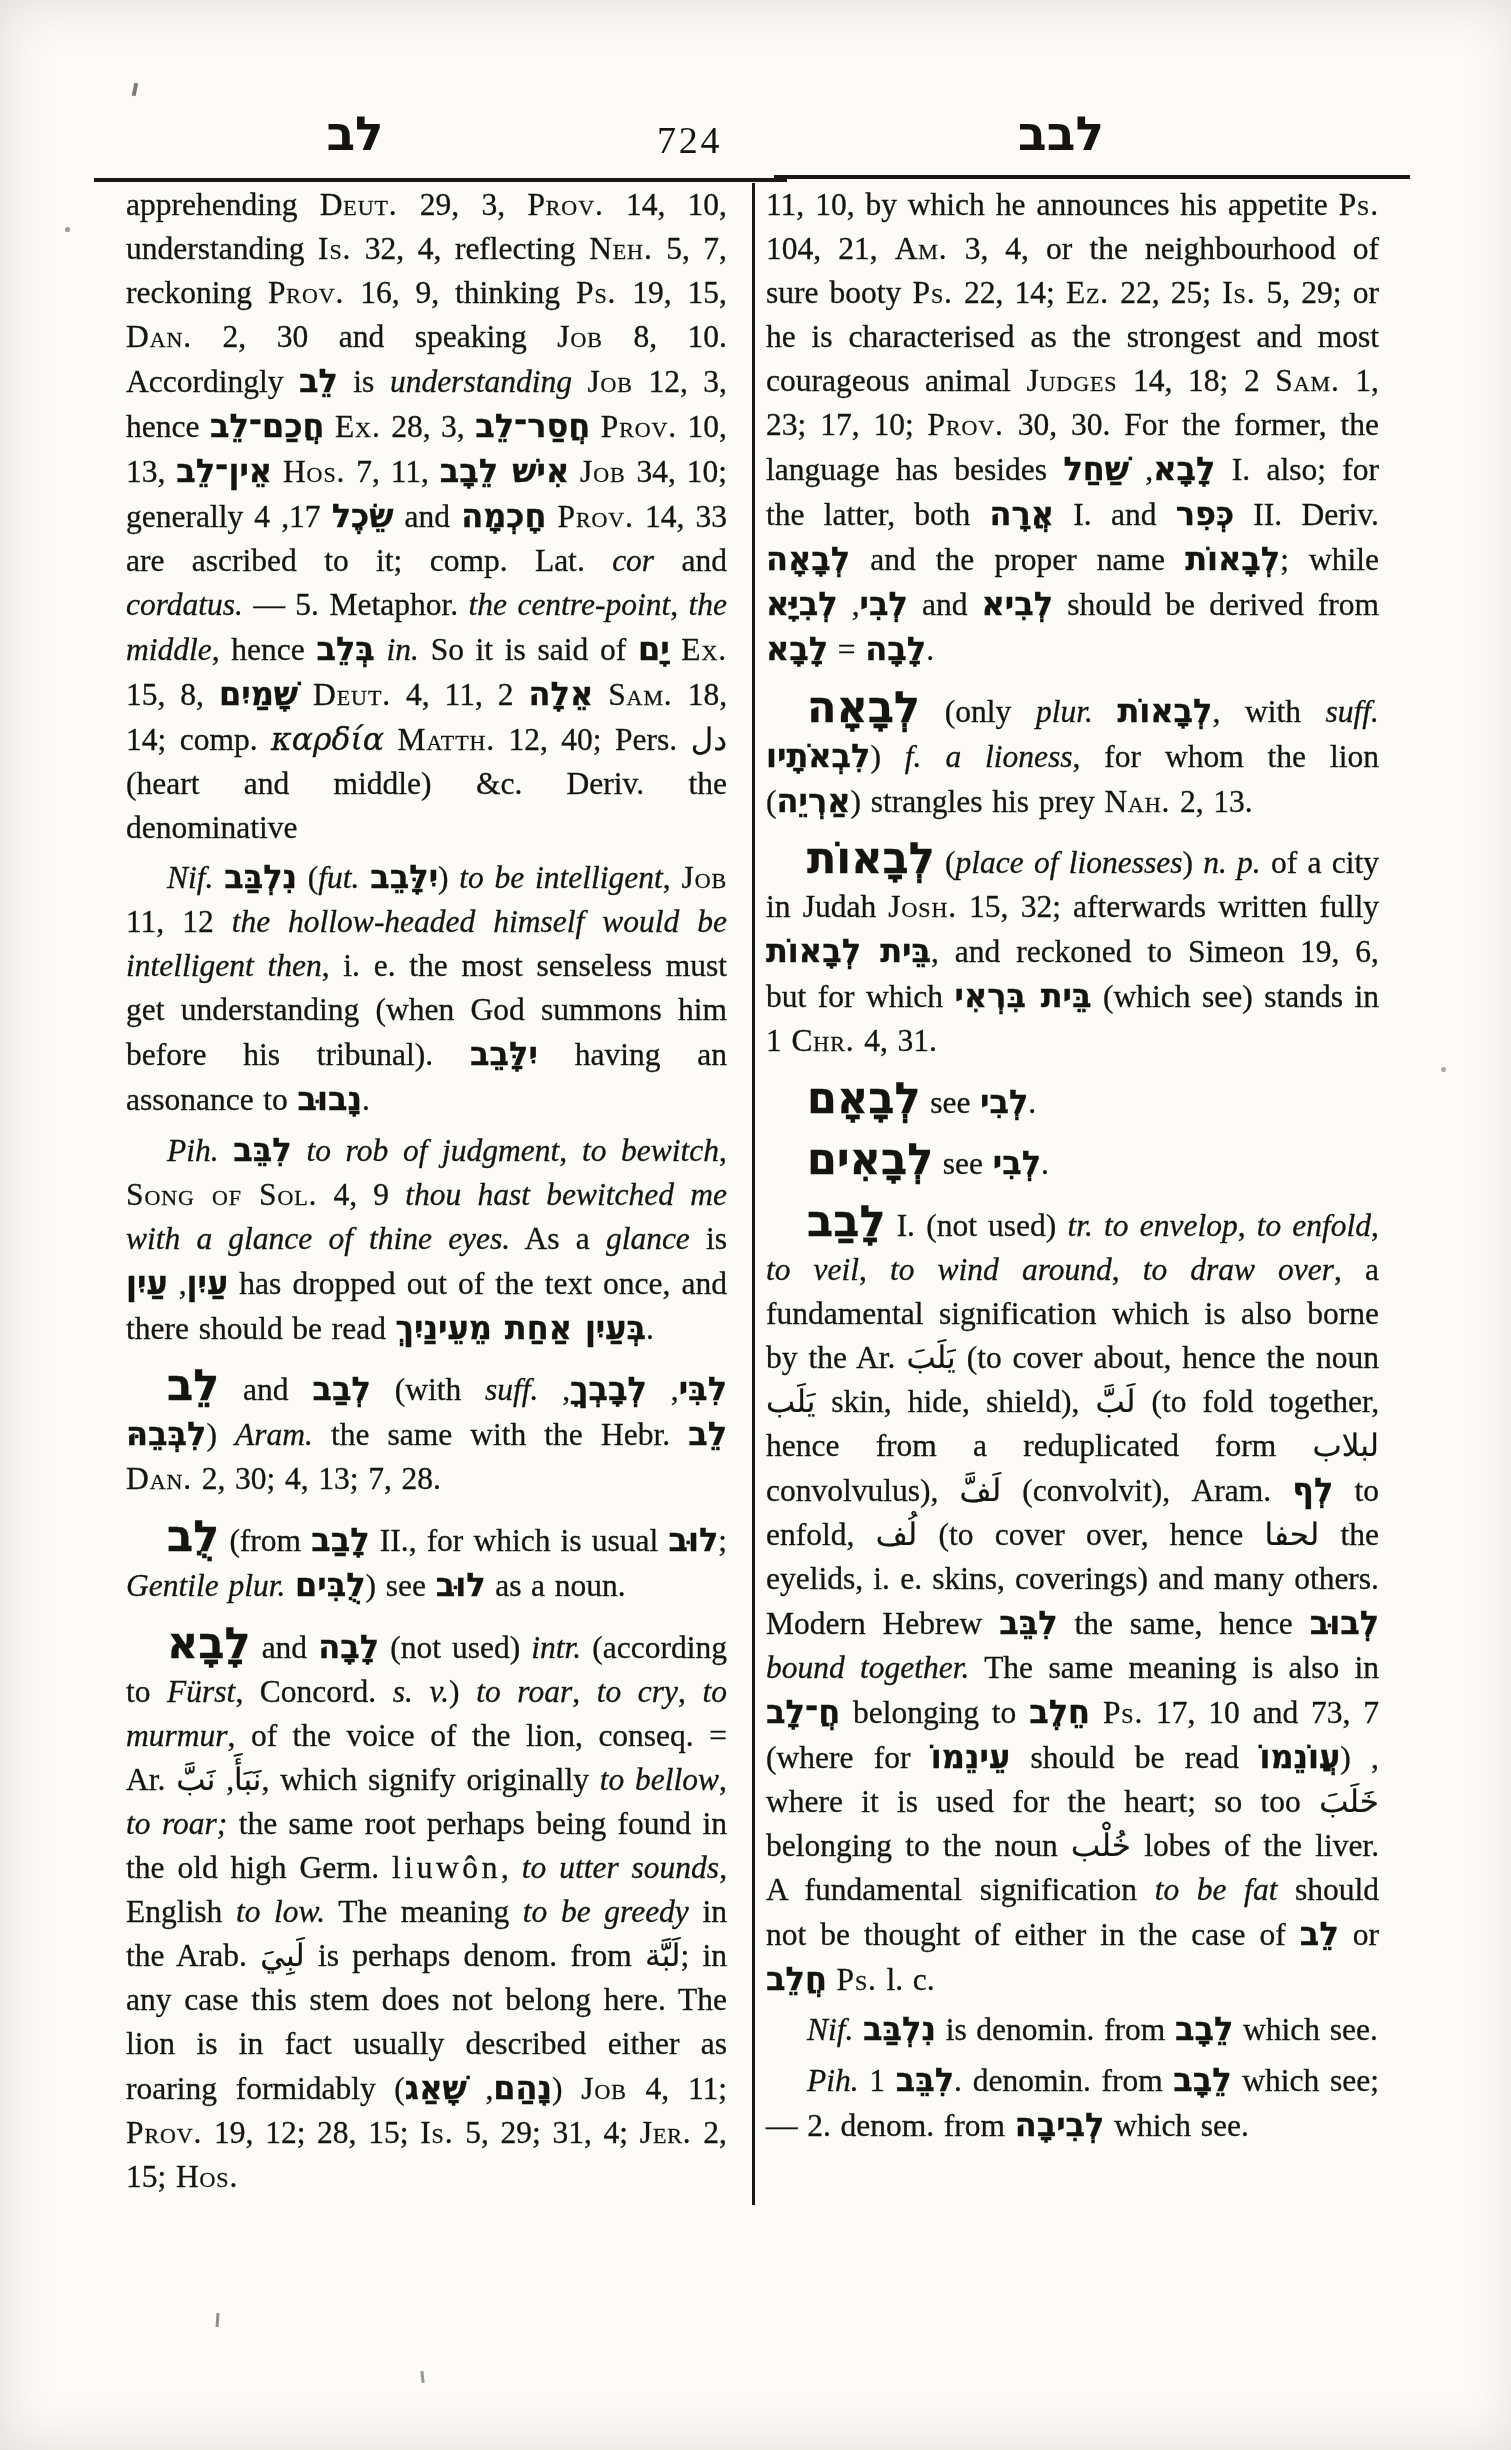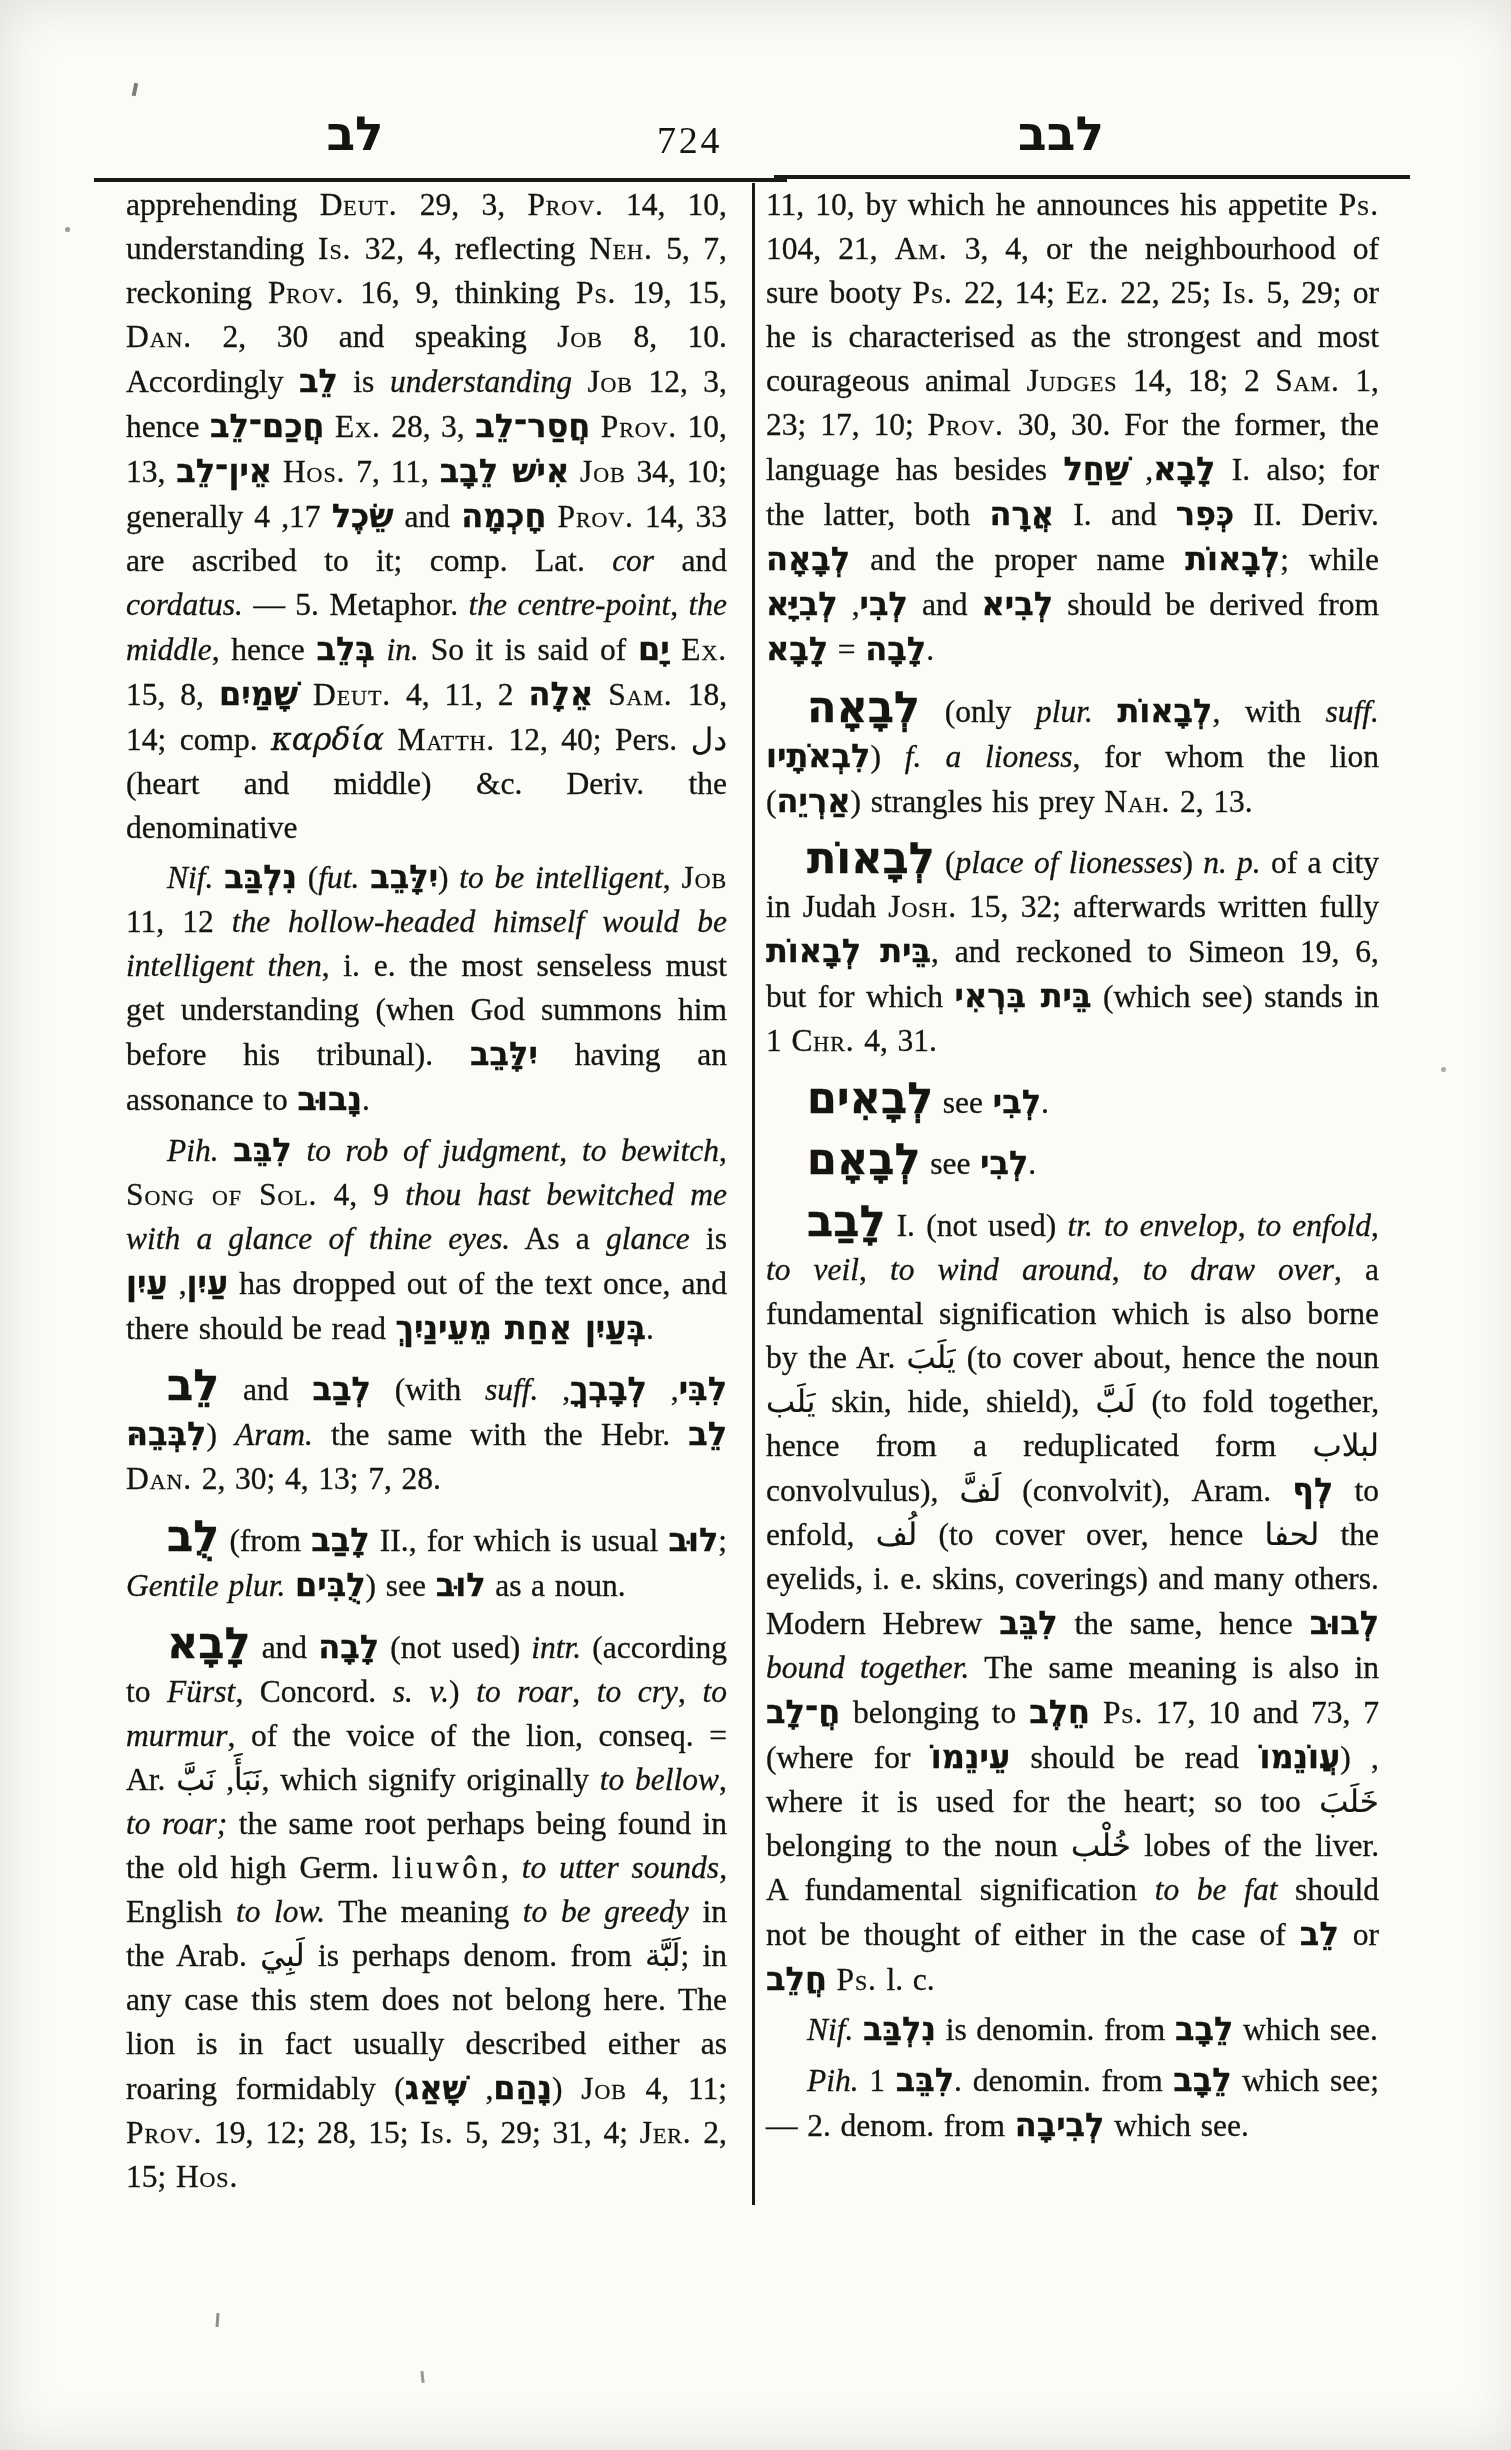--- a/index.html
+++ b/index.html
@@ -76,22 +76,22 @@
       <p class="para kind-sub"><span class="r-i">Nif.</span><span class="r-n"> </span><span class="r-heb">נִלְבַּב</span><span class="r-n"> (</span><span class="r-i">fut.</span><span class="r-n"> </span><span class="r-heb">יִלָּבֵב</span><span class="r-n">) </span><span class="r-i">to be intelligent</span><span class="r-n">, </span><span class="r-sc">Job</span><span class="r-n"> 11, 12 </span><span class="r-i">the hollow-headed himself would be intelligent then</span><span class="r-n">, i. e. the most senseless must get understanding (when God summons him before his tribunal). </span><span class="r-heb">יִלָּבֵב</span><span class="r-n"> having an assonance to </span><span class="r-heb">נָבוּב</span><span class="r-n">.</span></p>
       <p class="para kind-sub"><span class="r-i">Pih.</span><span class="r-n"> </span><span class="r-heb">לִבֵּב</span><span class="r-n"> </span><span class="r-i">to rob of judgment</span><span class="r-n">, </span><span class="r-i">to bewitch</span><span class="r-n">, </span><span class="r-sc">Song of Sol.</span><span class="r-n"> 4, 9 </span><span class="r-i">thou hast bewitched me with a glance of thine eyes.</span><span class="r-n">  As a </span><span class="r-i">glance</span><span class="r-n"> is </span><span class="r-heb">עַיִן</span><span class="r-n">, </span><span class="r-heb">עַיִן</span><span class="r-n"> has dropped out of the text once, and there should be read </span><span class="r-heb">בְּעַיִן אַחַת מֵעֵינַיִךְ</span><span class="r-n">.</span></p>
       <p class="para kind-entry"><span class="r-hw">לֵב</span><span class="r-n"> and </span><span class="r-heb">לְבַב</span><span class="r-n"> (with </span><span class="r-i">suff.</span><span class="r-n"> </span><span class="r-heb">לִבִּי</span><span class="r-n">, </span><span class="r-heb">לְבָבְךָ</span><span class="r-n">, </span><span class="r-heb">לִבְּבֵהּ</span><span class="r-n">) </span><span class="r-i">Aram.</span><span class="r-n"> the same with the Hebr. </span><span class="r-heb">לֵב</span><span class="r-n"> </span><span class="r-sc">Dan.</span><span class="r-n"> 2, 30; 4, 13; 7, 28.</span></p>
       <p class="para kind-entry"><span class="r-hw">לֻב</span><span class="r-n"> (from </span><span class="r-heb">לָבַב</span><span class="r-n"> II., for which is usual </span><span class="r-heb">לוּב</span><span class="r-n">; </span><span class="r-i">Gentile plur.</span><span class="r-n"> </span><span class="r-heb">לֻבִּים</span><span class="r-n">) see </span><span class="r-heb">לוּב</span><span class="r-n"> as a noun.</span></p>
       <p class="para kind-entry"><span class="r-hw">לָבָא</span><span class="r-n"> and </span><span class="r-heb">לָבָה</span><span class="r-n"> (not used) </span><span class="r-i">intr.</span><span class="r-n"> (according to </span><span class="r-i">Fürst</span><span class="r-n">, Concord. </span><span class="r-i">s. v.</span><span class="r-n">) </span><span class="r-i">to roar</span><span class="r-n">, </span><span class="r-i">to cry</span><span class="r-n">, </span><span class="r-i">to murmur</span><span class="r-n">, of the voice of the lion, conseq. = Ar. </span><span class="r-ar">نَبَأَ</span><span class="r-n">, </span><span class="r-ar">نَبَّ</span><span class="r-n">, which signify originally </span><span class="r-i">to bellow</span><span class="r-n">, </span><span class="r-i">to roar;</span><span class="r-n"> the same root perhaps being found in the old high Germ. </span><span class="r-sp">liuwôn</span><span class="r-n">, </span><span class="r-i">to utter sounds</span><span class="r-n">, English </span><span class="r-i">to low.</span><span class="r-n">  The meaning </span><span class="r-i">to be greedy</span><span class="r-n"> in the Arab. </span><span class="r-ar">لَبِيَ</span><span class="r-n"> is perhaps denom. from </span><span class="r-ar">لَبَّة</span><span class="r-n">; in any case this stem does not belong here.  The lion is in fact usually described either as roaring formidably (</span><span class="r-heb">נָהַם</span><span class="r-n">, </span><span class="r-heb">שָׁאַג</span><span class="r-n">) </span><span class="r-sc">Job</span><span class="r-n"> 4, 11; </span><span class="r-sc">Prov.</span><span class="r-n"> 19, 12; 28, 15; </span><span class="r-sc">Is.</span><span class="r-n"> 5, 29; 31, 4; </span><span class="r-sc">Jer.</span><span class="r-n"> 2, 15; </span><span class="r-sc">Hos.</span></p>
     </div>
   <div class="col col-right">
       <p class="para kind-cont"><span class="r-n">11, 10, by which he announces his appetite </span><span class="r-sc">Ps.</span><span class="r-n"> 104, 21, </span><span class="r-sc">Am.</span><span class="r-n"> 3, 4, or the neighbourhood of sure booty </span><span class="r-sc">Ps.</span><span class="r-n"> 22, 14; </span><span class="r-sc">Ez.</span><span class="r-n"> 22, 25; </span><span class="r-sc">Is.</span><span class="r-n"> 5, 29; or he is characterised as the strongest and most courageous animal </span><span class="r-sc">Judges</span><span class="r-n"> 14, 18; 2 </span><span class="r-sc">Sam.</span><span class="r-n"> 1, 23; 17, 10; </span><span class="r-sc">Prov.</span><span class="r-n"> 30, 30.  For the former, the language has besides </span><span class="r-heb">לָבָא</span><span class="r-n">, </span><span class="r-heb">שַׁחַל</span><span class="r-n"> I. also; for the latter, both </span><span class="r-heb">אֲרָה</span><span class="r-n"> I. and </span><span class="r-heb">כְּפִר</span><span class="r-n"> II.  Deriv. </span><span class="r-heb">לְבָאָה</span><span class="r-n"> and the proper name </span><span class="r-heb">לְבָאוֹת</span><span class="r-n">; while </span><span class="r-heb">לְבִי</span><span class="r-n">, </span><span class="r-heb">לְבִיָּא</span><span class="r-n"> and </span><span class="r-heb">לְבִיא</span><span class="r-n"> should be derived from </span><span class="r-heb">לָבָה</span><span class="r-n"> = </span><span class="r-heb">לָבָא</span><span class="r-n">.</span></p>
       <p class="para kind-entry"><span class="r-hw">לְבָאָה</span><span class="r-n"> (only </span><span class="r-i">plur.</span><span class="r-n"> </span><span class="r-heb">לְבָאוֹת</span><span class="r-n">, with </span><span class="r-i">suff.</span><span class="r-n"> </span><span class="r-heb">לִבְאֹתָיו</span><span class="r-n">) </span><span class="r-i">f. a lioness</span><span class="r-n">, for whom the lion (</span><span class="r-heb">אַרְיֵה</span><span class="r-n">) strangles his prey </span><span class="r-sc">Nah.</span><span class="r-n"> 2, 13.</span></p>
       <p class="para kind-entry"><span class="r-hw">לְבָאוֹת</span><span class="r-n"> (</span><span class="r-i">place of lionesses</span><span class="r-n">) </span><span class="r-i">n. p.</span><span class="r-n"> of a city in Judah </span><span class="r-sc">Josh.</span><span class="r-n"> 15, 32; afterwards written fully </span><span class="r-heb">בֵּית לְבָאוֹת</span><span class="r-n">, and reckoned to Simeon 19, 6, but for which </span><span class="r-heb">בֵּית בִּרְאִי</span><span class="r-n"> (which see) stands in 1 </span><span class="r-sc">Chr.</span><span class="r-n"> 4, 31.</span></p>
+      <p class="para kind-entry"><span class="r-hw">לְבָאָם</span><span class="r-n"> see </span><span class="r-heb">לְבִי</span><span class="r-n">.</span></p>
       <p class="para kind-entry"><span class="r-hw">לְבָאִים</span><span class="r-n"> see </span><span class="r-heb">לְבִי</span><span class="r-n">.</span></p>
-      <p class="para kind-entry"><span class="r-hw">לְבָאָם</span><span class="r-n"> see </span><span class="r-heb">לְבִי</span><span class="r-n">.</span></p>
       <p class="para kind-entry"><span class="r-hw">לָבַב</span><span class="r-n"> I. (not used) </span><span class="r-i">tr. to envelop</span><span class="r-n">, </span><span class="r-i">to enfold</span><span class="r-n">, </span><span class="r-i">to veil</span><span class="r-n">, </span><span class="r-i">to wind around</span><span class="r-n">, </span><span class="r-i">to draw over</span><span class="r-n">, a fundamental signification which is also borne by the Ar. </span><span class="r-ar">يَلَبَ</span><span class="r-n"> (to cover about, hence the noun </span><span class="r-ar">يَلَب</span><span class="r-n"> skin, hide, shield), </span><span class="r-ar">لَبَّ</span><span class="r-n"> (to fold together, hence from a reduplicated form </span><span class="r-ar">لبلاب</span><span class="r-n"> convolvulus), </span><span class="r-ar">لَفَّ</span><span class="r-n"> (convolvit), Aram. </span><span class="r-heb">לְף</span><span class="r-n"> to enfold, </span><span class="r-ar">لُف</span><span class="r-n"> (to cover over, hence </span><span class="r-ar">لحفا</span><span class="r-n"> the eyelids, i. e. skins, coverings) and many others.  Modern Hebrew </span><span class="r-heb">לִבֵּב</span><span class="r-n"> the same, hence </span><span class="r-heb">לְבוּב</span><span class="r-n"> </span><span class="r-i">bound together.</span><span class="r-n">  The same meaning is also in </span><span class="r-heb">חֲ־לָב</span><span class="r-n"> belonging to </span><span class="r-heb">חֵלֶב</span><span class="r-n"> </span><span class="r-sc">Ps.</span><span class="r-n"> 17, 10 and 73, 7 (where for </span><span class="r-heb">עֵינֵמוֹ</span><span class="r-n"> should be read </span><span class="r-heb">עֲוֹנֵמוֹ</span><span class="r-n">) , where it is used for the heart; so too </span><span class="r-ar">خَلَبَ</span><span class="r-n"> belonging to the noun </span><span class="r-ar">خُلْب</span><span class="r-n"> lobes of the liver.  A fundamental signification </span><span class="r-i">to be fat</span><span class="r-n"> should not be thought of either in the case of </span><span class="r-heb">לֵב</span><span class="r-n">  or  </span><span class="r-heb">חֲלֵב</span><span class="r-n"> </span><span class="r-sc">Ps.</span><span class="r-n"> l. c.</span></p>
       <p class="para kind-sub"><span class="r-i">Nif.</span><span class="r-n"> </span><span class="r-heb">נִלְבַּב</span><span class="r-n"> is denomin. from </span><span class="r-heb">לֵבָב</span><span class="r-n"> which see.</span></p>
       <p class="para kind-sub"><span class="r-i">Pih.</span><span class="r-n"> </span><span class="r-heb">לִבֵּב</span><span class="r-n">  1. denomin. from </span><span class="r-heb">לֵבָב</span><span class="r-n"> which see; — 2. denom. from </span><span class="r-heb">לְבִיבָה</span><span class="r-n"> which see.</span></p>
     </div>
 
   <div class="speck speck-1"></div>
   <div class="speck speck-2"></div>
   <div class="speck speck-3"></div>
   <div class="speck speck-4"></div>
   <div class="speck speck-5"></div>

